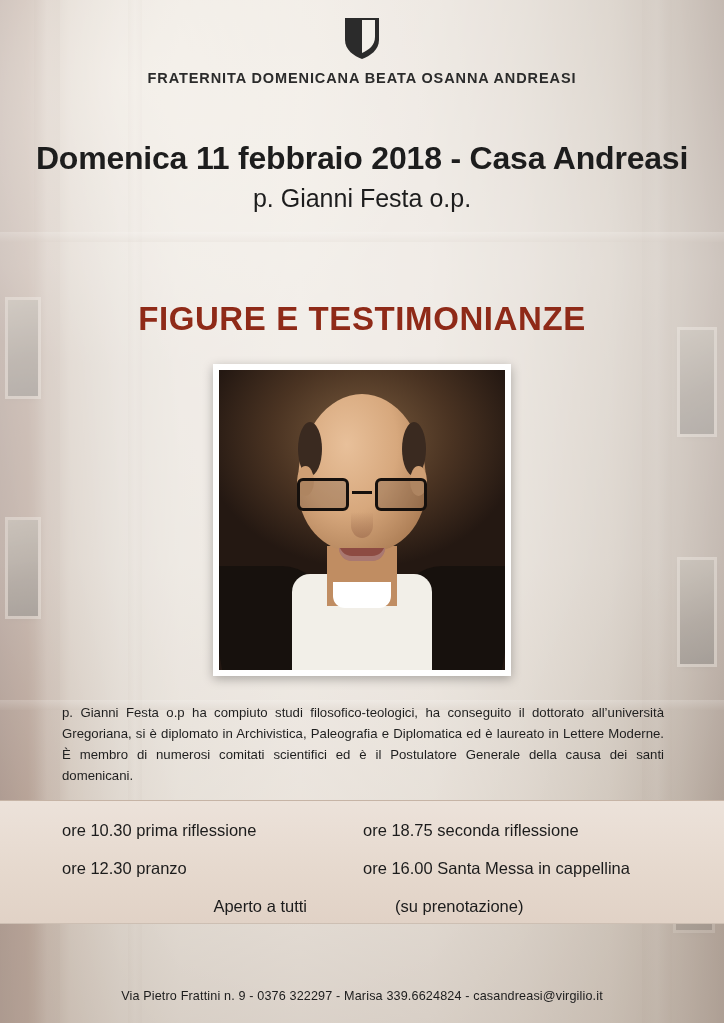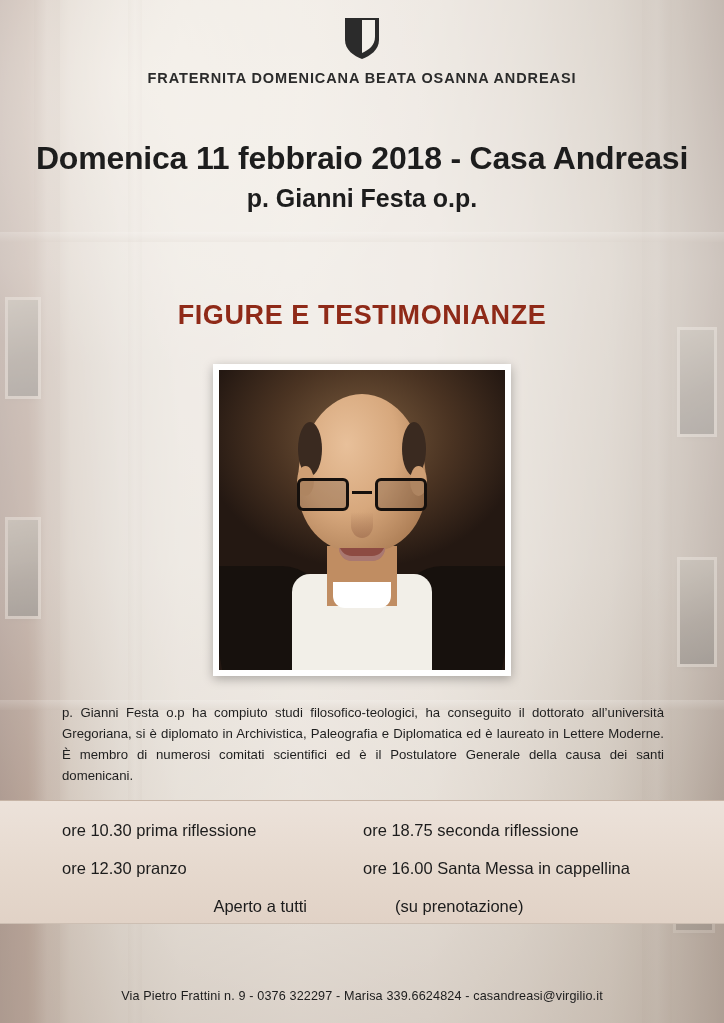--- a/index.html
+++ b/index.html
@@ -102,42 +102,42 @@
     color: #1d1d1d;
     letter-spacing: -0.2px;
   }
   .speaker-line {
     position: absolute;
     top: 184px;
     left: 0;
     right: 0;
     text-align: center;
     font-size: 25px;
-    font-weight: bold;
+    font-weight: normal;
     color: #1d1d1d;
   }
 
   .title1 {
     position: absolute;
     top: 254px;
     left: 0;
     right: 0;
     text-align: center;
     font-size: 33px;
     font-weight: bold;
     color: #8f2a18;
     letter-spacing: 0.6px;
   }
   .title2 {
     position: absolute;
     top: 300px;
     left: 0;
     right: 0;
     text-align: center;
-    font-size: 27px;
+    font-size: 33px;
     font-weight: bold;
     color: #8f2a18;
     letter-spacing: 0.6px;
   }
 
   
   .portrait-frame {
     position: absolute;
     top: 364px;
     left: 50%;

